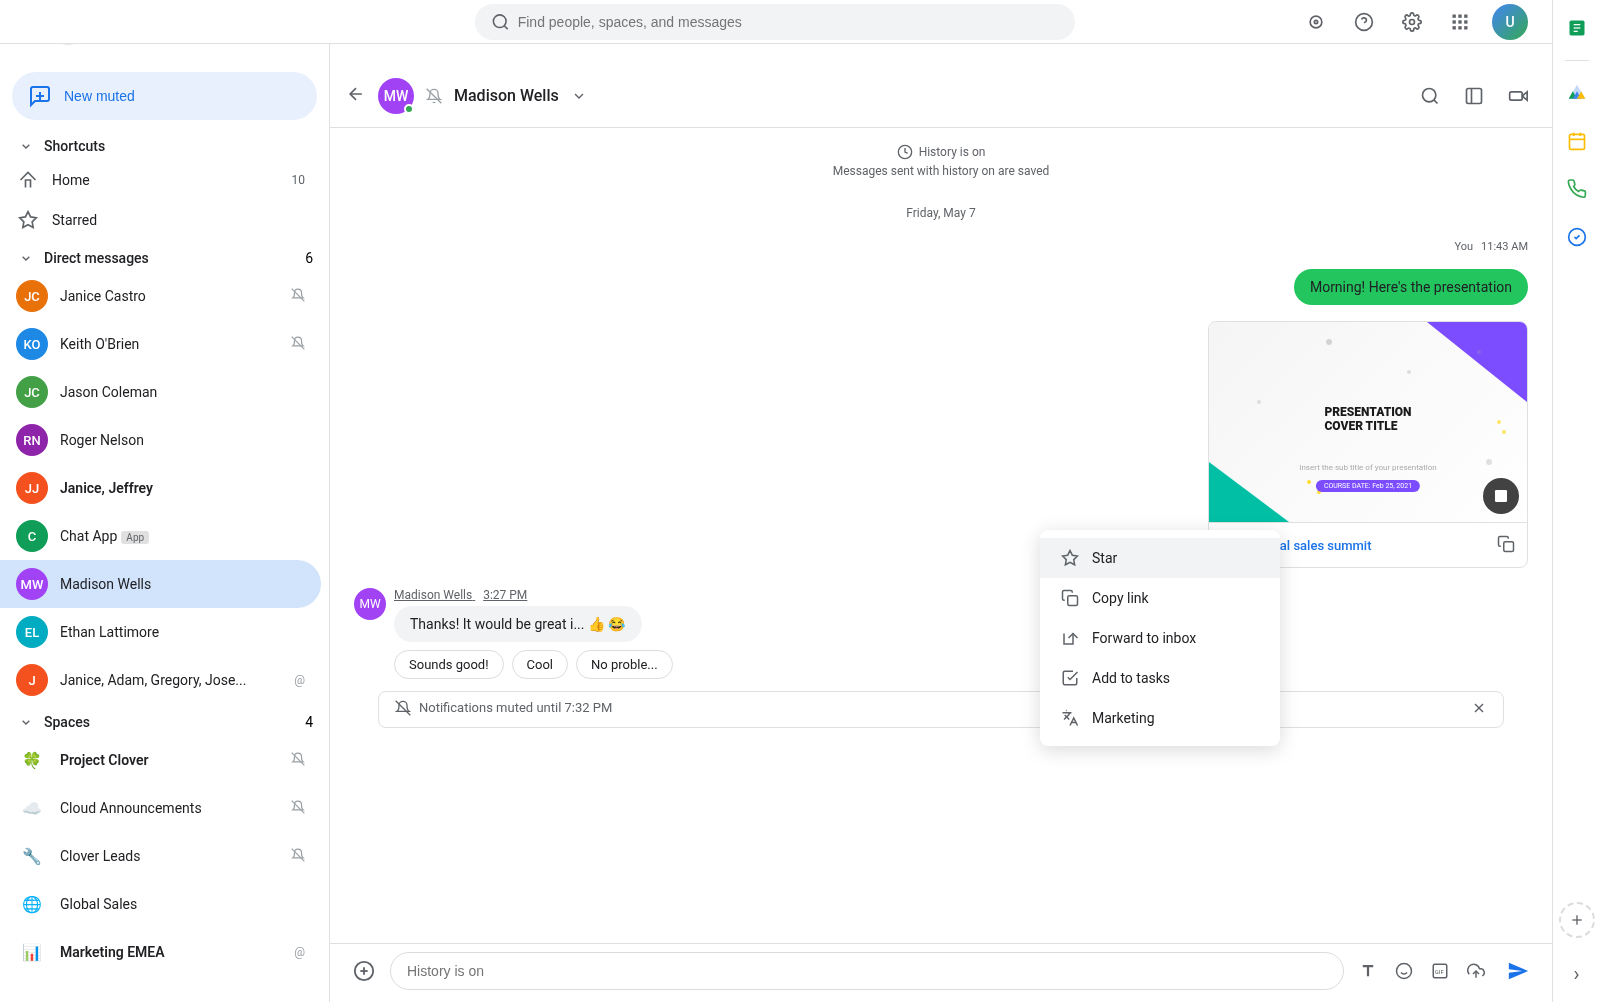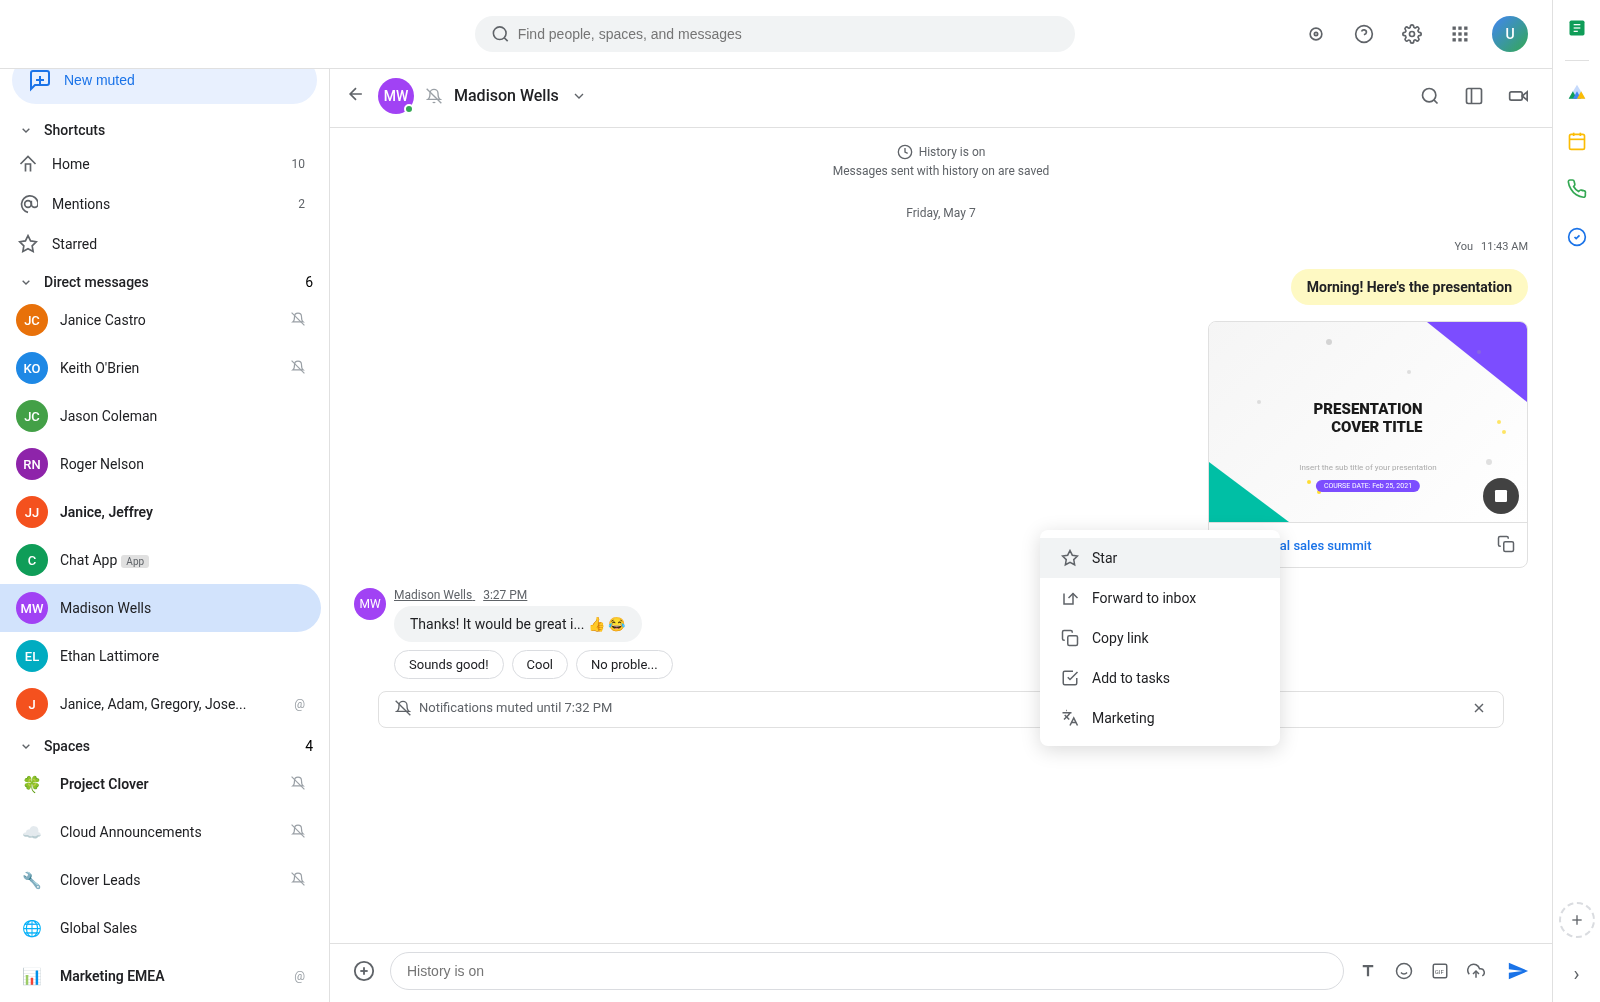--- a/index.html
+++ b/index.html
@@ -45,21 +45,21 @@
     .chat-name { font-size: 16px; font-weight: 500; color: #202124; }
     .chat-header-icons { display: flex; align-items: center; gap: 8px; margin-left: auto; }
     .header-icon-btn { width: 36px; height: 36px; border-radius: 50%; display: flex; align-items: center; justify-content: center; cursor: pointer; color: #5f6368; }
 
     
     .chat-messages { flex: 1; overflow-y: auto; padding: 16px 24px; display: flex; flex-direction: column; gap: 12px; background: #fff; }
     .history-notice { text-align: center; color: #5f6368; font-size: 12px; display: flex; flex-direction: column; align-items: center; gap: 4px; margin-bottom: 8px; }
     .date-divider { text-align: center; color: #5f6368; font-size: 12px; margin: 8px 0; }
     .message-row { display: flex; justify-content: flex-end; margin-bottom: 4px; }
     .message-bubble { max-width: 60%; padding: 10px 16px; border-radius: 18px; font-size: 14px; }
-    .message-bubble.sent { background: #fef9c3; color: #202124; font-weight: bold; }
+    .message-bubble.sent { background: #22c55e; color: #202124; }
     .message-sent-info { text-align: right; font-size: 11px; color: #5f6368; margin-bottom: 4px; display: flex; justify-content: flex-end; gap: 8px; }
 
     .presentation-card { width: 320px; border: 1px solid #e0e0e0; border-radius: 8px; overflow: hidden; margin-left: auto; }
     .presentation-preview { width: 100%; height: 200px; background: linear-gradient(135deg, #f5f5f5 0%, #fff 100%); position: relative; overflow: hidden; }
     .pres-bg-purple { position: absolute; top: 0; right: 0; width: 100px; height: 80px; background: #7c4dff; clip-path: polygon(100% 0, 0 0, 100% 100%); }
     .pres-bg-green { position: absolute; bottom: 0; left: 0; width: 80px; height: 60px; background: #00bfa5; clip-path: polygon(0 100%, 100% 100%, 0 0); }
     .pres-title { position: absolute; top: 50%; left: 50%; transform: translate(-50%, -50%); text-align: center; font-weight: 900; font-size: 18px; line-height: 1.2; color: #1a1a1a; }
     .presentation-footer { padding: 10px 12px; display: flex; align-items: center; gap: 8px; border-top: 1px solid #e0e0e0; }
     .pres-name { font-size: 13px; color: #1a73e8; font-weight: 500; text-decoration: none; }
     .pres-copy-btn { margin-left: auto; cursor: pointer; color: #5f6368; }
@@ -144,30 +144,20 @@
           <path d="M3 12L12 3l9 9"></path>
           <path d="M9 21V12h6v9"></path>
         </svg>
     </span>
     <span class="label">Home</span>
     <span class="badge">10</span>
   </div>
   <div class="nav-item">
     <span class="icon">
       <svg width="20" height="20" viewBox="0 0 24 24" fill="none" stroke="currentColor" stroke-width="2">
-          <circle cx="12" cy="12" r="4"></circle>
-          <path d="M16 8v4a4 4 0 0 0 8 0v-2A10 10 0 1 0 12 22"></path>
-        </svg>
-    </span>
-    <span class="label">Mentions</span>
-    <span class="badge">2</span>
-  </div>
-  <div class="nav-item">
-    <span class="icon">
-      <svg width="20" height="20" viewBox="0 0 24 24" fill="none" stroke="currentColor" stroke-width="2">
           <polygon points="12 2 15.09 8.26 22 9.27 17 14.14 18.18 21.02 12 17.77 5.82 21.02 7 14.14 2 9.27 8.91 8.26 12 2"></polygon>
         </svg>
     </span>
     <span class="label">Starred</span>
   </div>
 
   <div class="section-header">
     <div class="chevron">
       <svg width="16" height="16" viewBox="0 0 24 24">
           <path d="M7 10l5 5 5-5" stroke="#5f6368" stroke-width="2" fill="none"></path>
@@ -268,21 +258,21 @@
         <div class="space-icon">📊</div>
         <span class="label bold">Marketing EMEA</span>
         <span style="font-size: 12px; color: rgb(154, 160, 166);">@</span>
       </div>
       <div class="nav-item"></div>
     </div>
 </div>
 
 <div class="main">
 
-  <div style="position:fixed;top:0;left:0;right:48px;height:69px;background:#fff;border-bottom:1px solid #e0e0e0;display:flex;align-items:center;padding:8px 24px;gap:16px;z-index:10;">
+  <div style="position:fixed;top:0;left:0;right:48px;height:44px;background:#fff;border-bottom:1px solid #e0e0e0;display:flex;align-items:center;padding:8px 24px;gap:16px;z-index:10;">
     <div style="width:330px;flex-shrink:0;"></div>
     <div class="search-bar">
       <svg width="20" height="20" viewBox="0 0 24 24" fill="none" stroke="#5f6368" stroke-width="2">
           <circle cx="11" cy="11" r="8"></circle>
           <line x1="21" y1="21" x2="16.65" y2="16.65"></line>
         </svg>
       <input style="border: none; background: transparent; outline: none; font-size: 14px; color: rgb(32, 33, 36); width: 100%;" placeholder="Find people, spaces, and messages">
     </div>
     <div class="top-right-icons">
       <div class="top-icon">
@@ -397,21 +387,21 @@
             <circle cx="120" cy="20" r="3" fill="#9e9e9e" opacity="0.4"></circle>
             <circle cx="200" cy="50" r="2" fill="#9e9e9e" opacity="0.3"></circle>
             <circle cx="270" cy="30" r="2" fill="#9e9e9e" opacity="0.3"></circle>
             <circle cx="50" cy="80" r="2" fill="#9e9e9e" opacity="0.3"></circle>
             <circle cx="280" cy="140" r="3" fill="#9e9e9e" opacity="0.3"></circle>
             <circle cx="100" cy="160" r="2" fill="#ffd600" opacity="0.8"></circle>
             <circle cx="110" cy="170" r="2" fill="#ffd600" opacity="0.8"></circle>
             <circle cx="290" cy="100" r="2" fill="#ffd600" opacity="0.6"></circle>
             <circle cx="295" cy="110" r="2" fill="#ffd600" opacity="0.6"></circle>
           </svg>
-          <div class="pres-title" style="font-size:15px;font-weight:900;text-align:right;position:absolute;top:50%;left:50%;transform:translate(-50%,-60%);">PRESENTATION<br>COVER TITLE</div>
+          <div class="pres-title" style="font-size:12px;font-weight:900;text-align:left;position:absolute;top:50%;left:50%;transform:translate(-50%,-60%);">PRESENTATION<br>COVER TITLE</div>
           <div style="position:absolute;bottom:50px;left:50%;transform:translateX(-50%);font-size:8px;color:#aaa;white-space:nowrap;">Insert the sub title of your presentation</div>
           <div style="position:absolute;bottom:30px;left:50%;transform:translateX(-50%);background:#7c4dff;color:#fff;font-size:7px;padding:2px 8px;border-radius:6px;">COURSE DATE: Feb 25, 2021</div>
 
           <div style="position:absolute;bottom:8px;right:8px;width:36px;height:36px;background:#424242;border-radius:50%;display:flex;align-items:center;justify-content:center;">
             <svg width="16" height="16" viewBox="0 0 24 24" fill="#fff">
                 <rect x="3" y="3" width="18" height="18" rx="2"></rect>
               </svg>
           </div>
         </div>
         <div class="presentation-footer">
@@ -513,34 +503,34 @@
       <div class="menu-icon">
         <svg width="18" height="18" viewBox="0 0 24 24" fill="none" stroke="currentColor" stroke-width="2">
             <polygon points="12 2 15.09 8.26 22 9.27 17 14.14 18.18 21.02 12 17.77 5.82 21.02 7 14.14 2 9.27 8.91 8.26 12 2"></polygon>
           </svg>
       </div>
       <span>Star</span>
     </div>
     <div class="menu-item">
       <div class="menu-icon">
         <svg width="18" height="18" viewBox="0 0 24 24" fill="none" stroke="currentColor" stroke-width="2">
+            <rect x="9" y="9" width="13" height="13" rx="2"></rect>
+            <path d="M5 15H4a2 2 0 0 1-2-2V4a2 2 0 0 1 2-2h9a2 2 0 0 1 2 2v1"></path>
+          </svg>
+      </div>
+      <span>Copy link</span>
+    </div>
+    <div class="menu-item">
+      <div class="menu-icon">
+        <svg width="18" height="18" viewBox="0 0 24 24" fill="none" stroke="currentColor" stroke-width="2">
             <polyline points="22 12 16 6 10 12"></polyline>
             <path d="M16 6v14H4V6"></path>
           </svg>
       </div>
       <span>Forward to inbox</span>
-    </div>
-    <div class="menu-item">
-      <div class="menu-icon">
-        <svg width="18" height="18" viewBox="0 0 24 24" fill="none" stroke="currentColor" stroke-width="2">
-            <rect x="9" y="9" width="13" height="13" rx="2"></rect>
-            <path d="M5 15H4a2 2 0 0 1-2-2V4a2 2 0 0 1 2-2h9a2 2 0 0 1 2 2v1"></path>
-          </svg>
-      </div>
-      <span>Copy link</span>
     </div>
     <div class="menu-item">
       <div class="menu-icon">
         <svg width="18" height="18" viewBox="0 0 24 24" fill="none" stroke="currentColor" stroke-width="2">
             <polyline points="9 11 12 14 22 4"></polyline>
             <path d="M21 12v7a2 2 0 0 1-2 2H5a2 2 0 0 1-2-2V5a2 2 0 0 1 2-2h11"></path>
           </svg>
       </div>
       <span>Add to tasks</span>
     </div>

